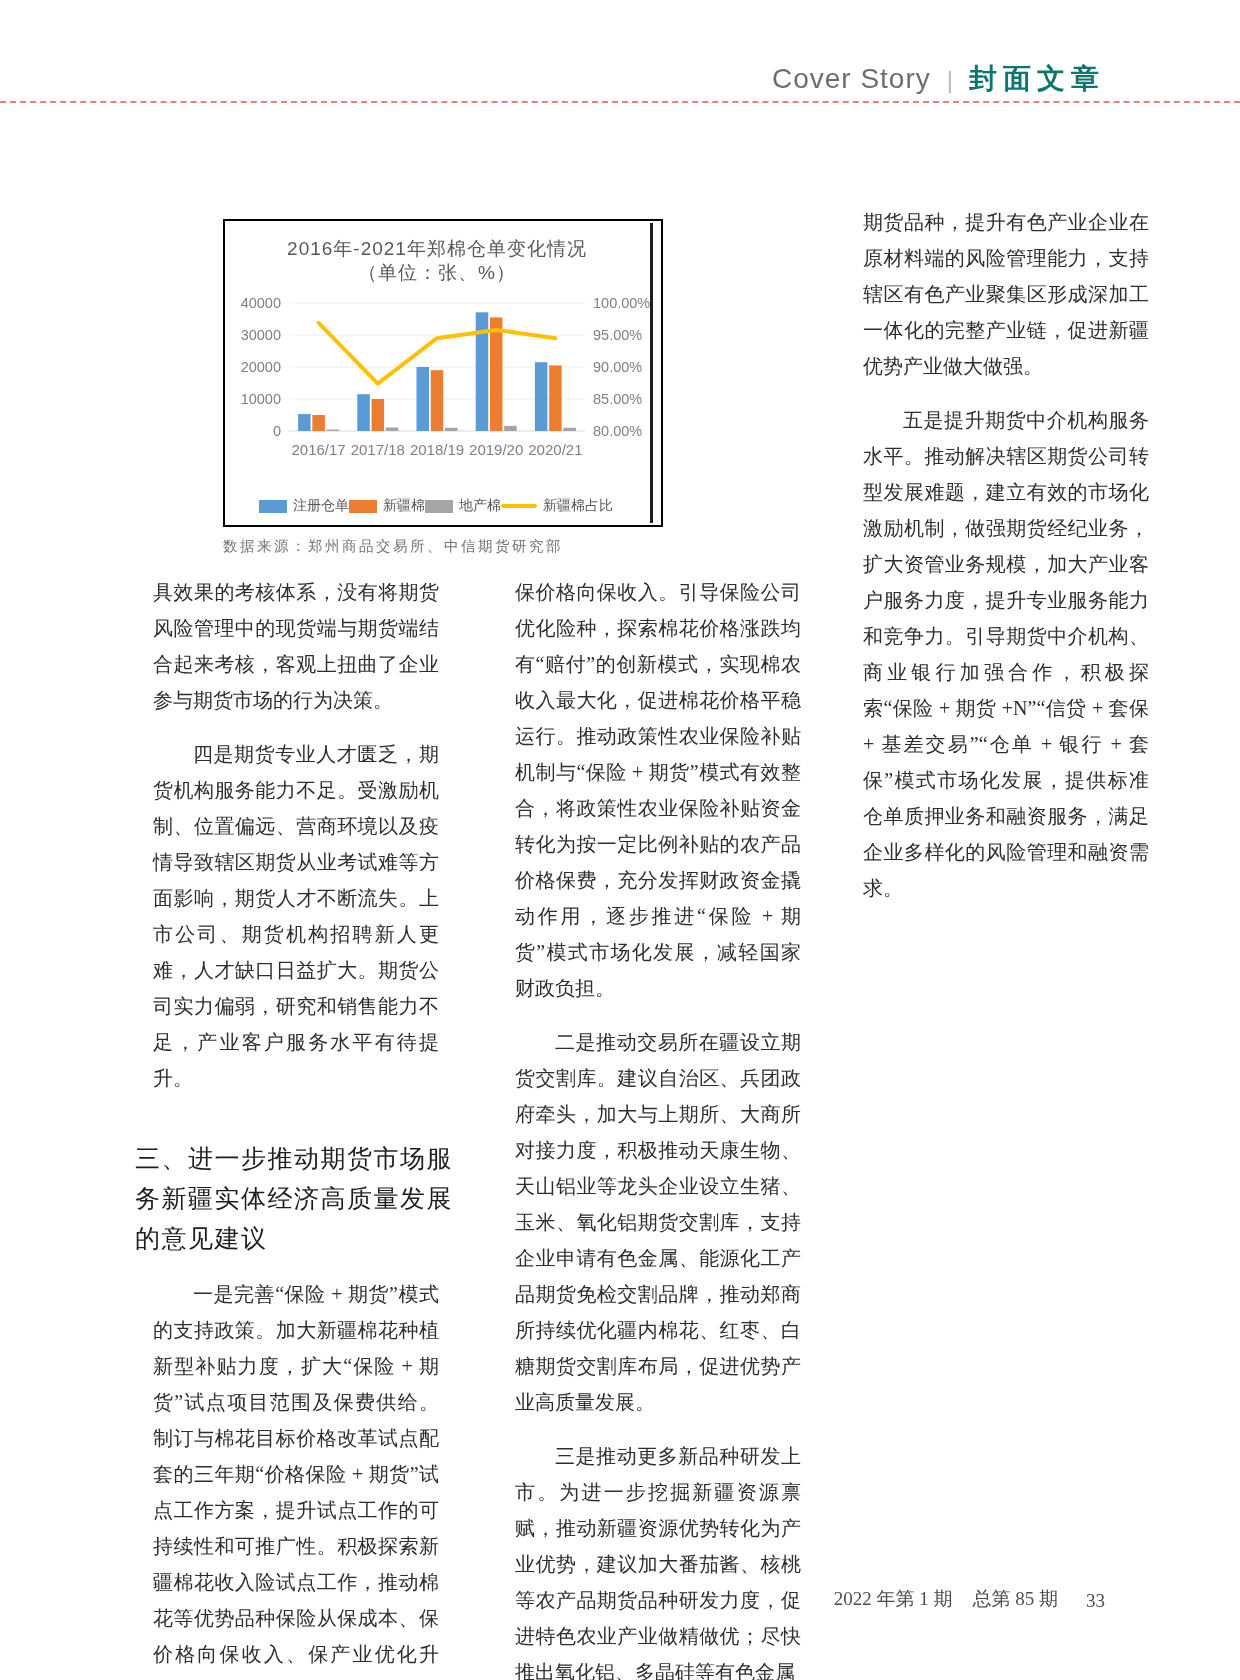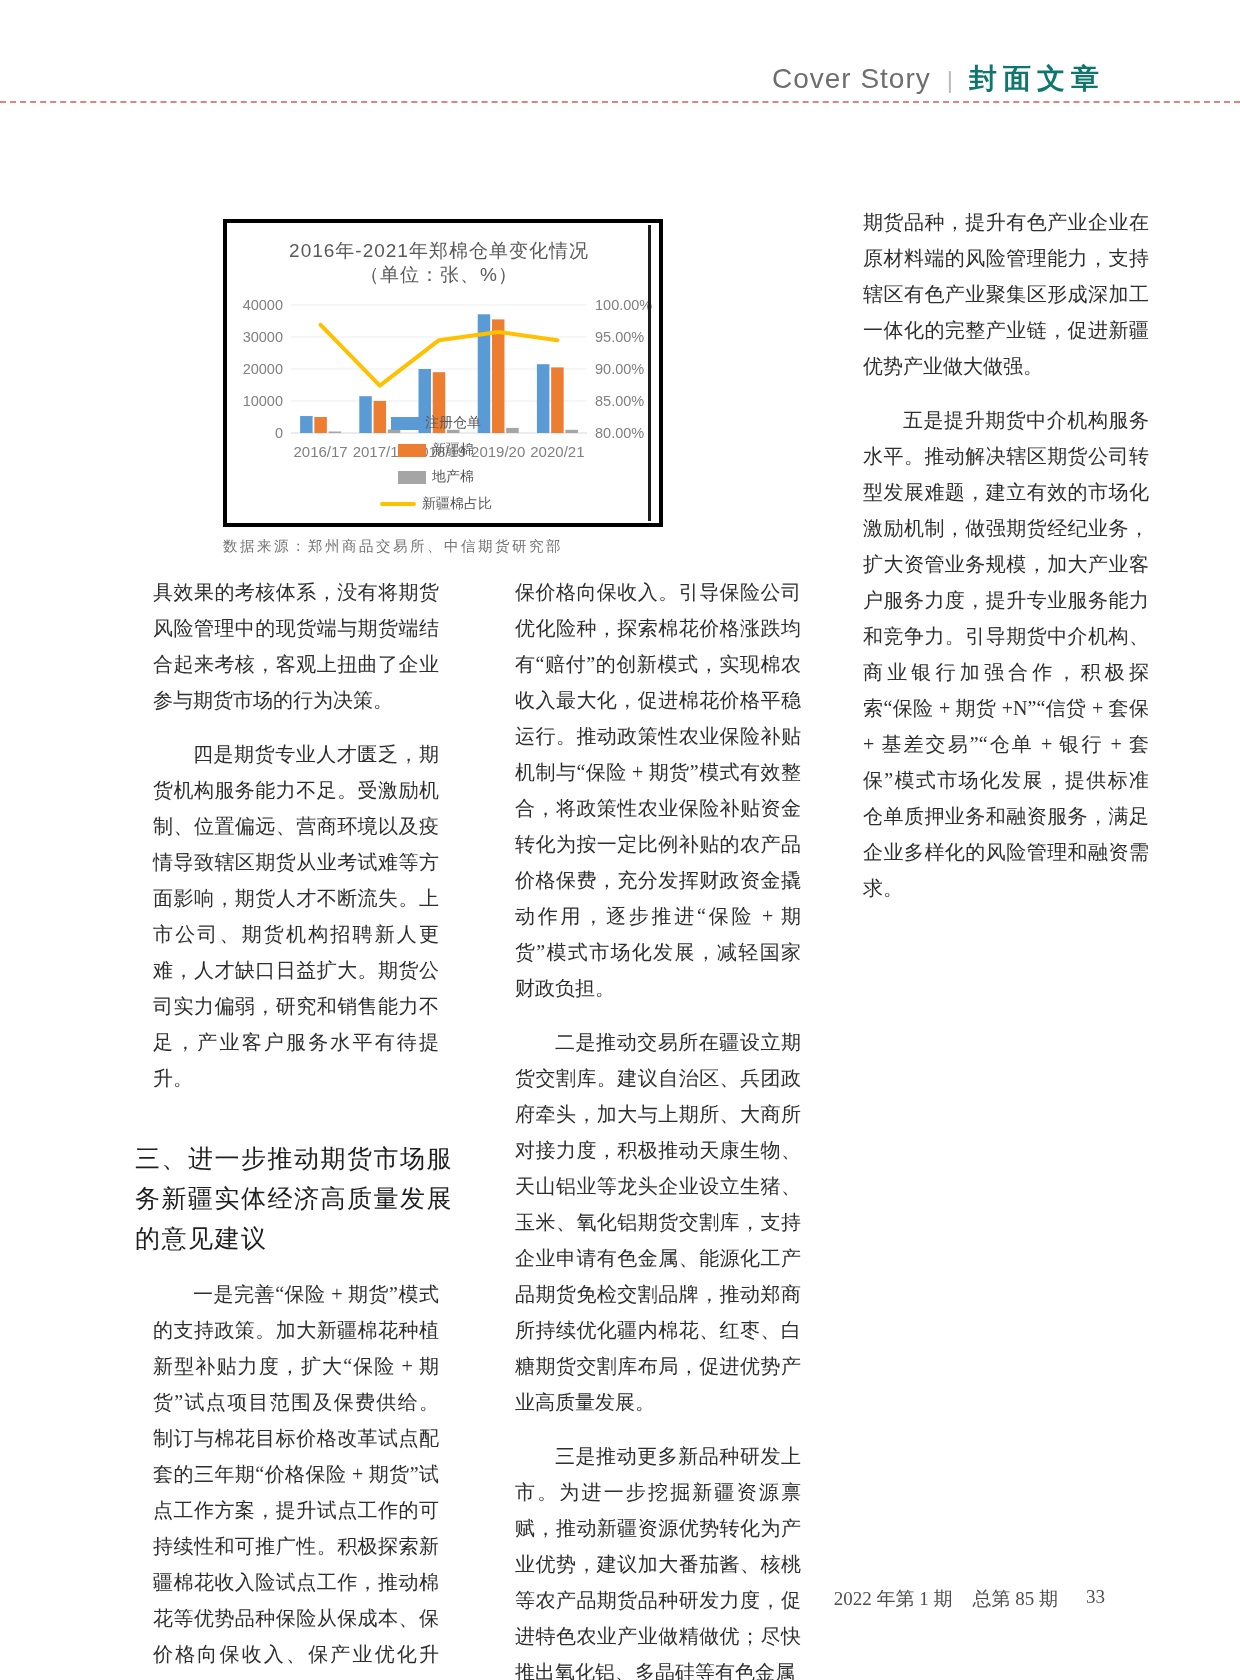--- a/index.html
+++ b/index.html
@@ -9,25 +9,25 @@
   
   .header-rule{position:absolute;top:0;left:0;width:1240px;height:101px;
                border-bottom:2px dashed #E0827D;}
   .header-text{position:absolute;top:60px;right:135px;display:flex;align-items:baseline;gap:16px;}
   .header-en{font-family:"Liberation Sans",sans-serif;font-size:28px;color:#6e6e6e;letter-spacing:1px;}
   .header-sep{font-family:"Liberation Sans",sans-serif;font-size:24px;color:#b9b9b9;}
   .header-zh{font-family:"Liberation Sans",sans-serif;font-size:28px;font-weight:700;color:#0f766e;letter-spacing:6px;}
 
   
   .figure{position:absolute;left:223px;top:219px;width:440px;height:308px;
-          border:4px solid #000000;background:#fff;box-sizing:border-box;}
+          border:2px solid #000000;background:#fff;box-sizing:border-box;}
   .figure-right-rule{position:absolute;top:2px;bottom:2px;right:8px;width:3px;background:#1d1d1d;}
   .legend{position:absolute;left:0;right:14px;bottom:10px;display:flex;justify-content:center;
-          align-items:center;gap:9px;font-family:"Liberation Sans",sans-serif;
-          font-size:14px;color:#595959;white-space:nowrap;flex-direction:column;}
+          align-items:center;font-family:"Liberation Sans",sans-serif;
+          font-size:14px;color:#595959;white-space:nowrap;}
   .legend .sw{display:inline-block;width:28px;height:13px;margin-right:6px;vertical-align:middle;}
   .legend .sw-line{display:inline-block;width:36px;height:4px;margin-right:6px;vertical-align:middle;border-radius:2px;}
   .legend .li{display:flex;align-items:center;}
   .caption{position:absolute;left:223px;top:537px;width:460px;font-size:14.5px;color:#737373;
            letter-spacing:2.5px;}
 
   
   .col{position:absolute;width:322px;font-size:20px;line-height:36px;text-align:justify;
        color:#2e2e2e;}
   #col1{left:135px;top:556px;}
@@ -36,21 +36,21 @@
   .col p{margin:18px;}
   .col p.indent{text-indent:2em;}
   .col h2{font-family:"Liberation Sans",sans-serif;font-size:25px;line-height:40px;font-weight:400;
           color:#1e1e1e;margin:42px 0 14px 0;letter-spacing:1.5px;text-align:left;}
   .endmark{display:inline-block;width:20px;height:15px;margin-left:6px;vertical-align:-1px;
            background:#BF1A10;
            background-image:repeating-linear-gradient(90deg,rgba(255,255,255,.85) 0 1.5px,transparent 1.5px 4px);
            border:1.5px solid #BF1A10;box-sizing:border-box;}
 
   
-  .footer{position:absolute;top:1586px;right:135px;display:flex;align-items:flex-start;gap:28px;
+  .footer{position:absolute;top:1586px;right:135px;display:flex;align-items:flex-end;gap:28px;
           font-size:19px;color:#4d4d4d;}
   .footer .issue-parts{display:flex;gap:20px;}
 </style>
 </head>
 <body>
 
 <div id="page">
 
   <div class="header-rule"></div>
   <div class="header-text">

